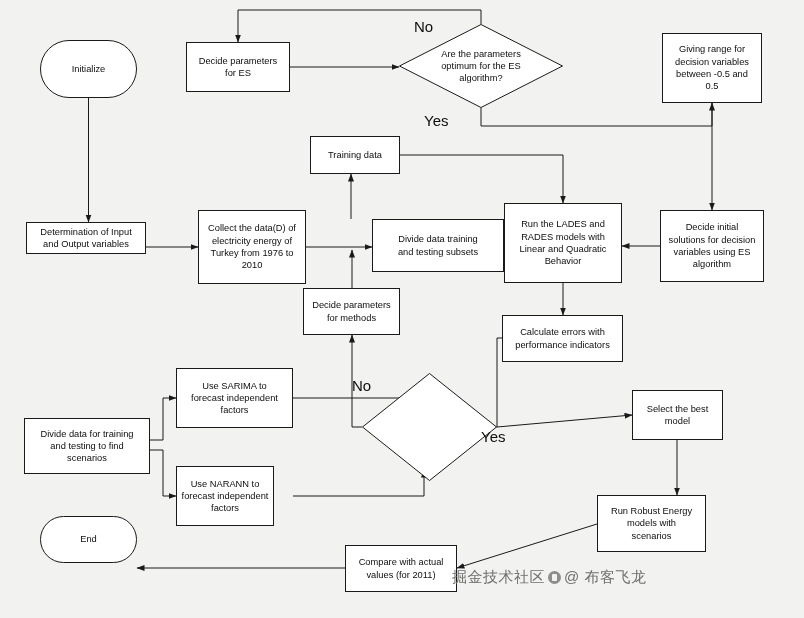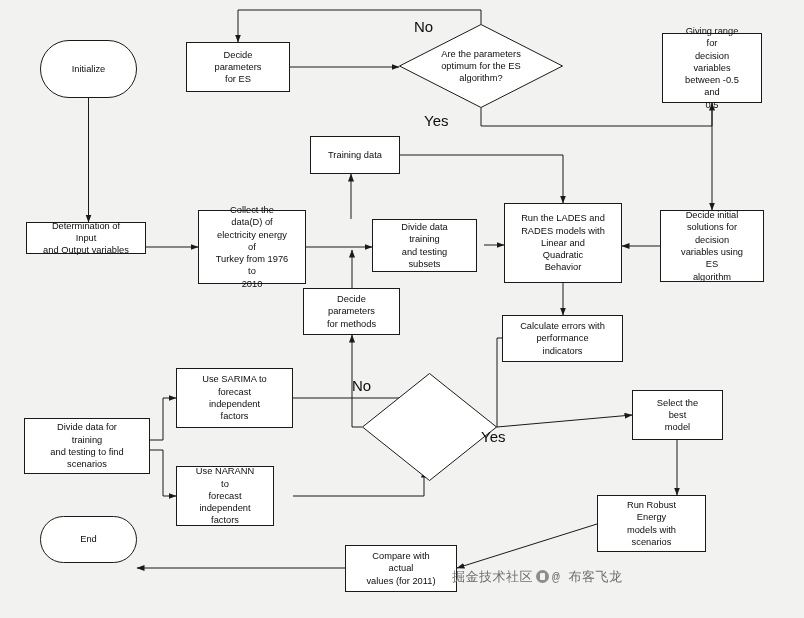--- a/index.html
+++ b/index.html
@@ -28,21 +28,21 @@
     box-sizing: border-box;
     background: #ffffff;
     border: 1px solid #1a1a1a;
     display: flex;
     align-items: center;
     justify-content: center;
     text-align: center;
     font-size: 9.3px;
     line-height: 1.32;
     color: #0d0d0d;
-    padding: 2px 16px;
+    padding: 2px 4px;
     white-space: pre-line;
   }
   .node.terminal {
     border-radius: 999px;
   }
   .node.decision {
     border: none;
     background: transparent;
     padding: 0;
   }
@@ -61,25 +61,25 @@
   }
   .edge-label {
     position: absolute;
     font-size: 15px;
     color: #0d0d0d;
     background: transparent;
     white-space: nowrap;
   }
   .watermark {
     position: absolute;
-    font-size: 13px;
+    font-size: 15px;
     color: #6f6f6f;
     letter-spacing: 0.5px;
     white-space: nowrap;
-    font-family: Liberation Mono, monospace;
+    font-family: Liberation Sans, sans-serif;
   }
   .wm-logo {
     display: inline-block;
     width: 13px;
     height: 13px;
     border-radius: 50%;
     background: #8d8d8d;
     vertical-align: -2px;
     margin: 0 3px;
     position: relative;
@@ -169,21 +169,21 @@
 decision variables
 between -0.5 and
 0.5</div>
       <div class="node process" style="left: 310px; top: 136px; width: 90px; height: 38px;">Training data</div>
       <div class="node process" style="left: 26px; top: 222px; width: 120px; height: 32px;">Determination of Input
 and Output variables</div>
       <div class="node process" style="left: 198px; top: 210px; width: 108px; height: 74px;">Collect the data(D) of
 electricity energy of
 Turkey from 1976 to
 2010</div>
-      <div class="node process" style="left: 372px; top: 219px; width: 105px; height: 53px;">Divide data training
+      <div class="node process" style="left: 372px; top: 219px; width: 132px; height: 53px;">Divide data training
 and testing subsets</div>
       <div class="node process" style="left: 504px; top: 203px; width: 118px; height: 80px;">Run the LADES and
 RADES  models with
 Linear and Quadratic
 Behavior</div>
       <div class="node process" style="left: 660px; top: 210px; width: 104px; height: 72px;">Decide initial
 solutions for decision
 variables using ES
 algorithm</div>
       <div class="node process" style="left: 303px; top: 288px; width: 97px; height: 47px;">Decide parameters

